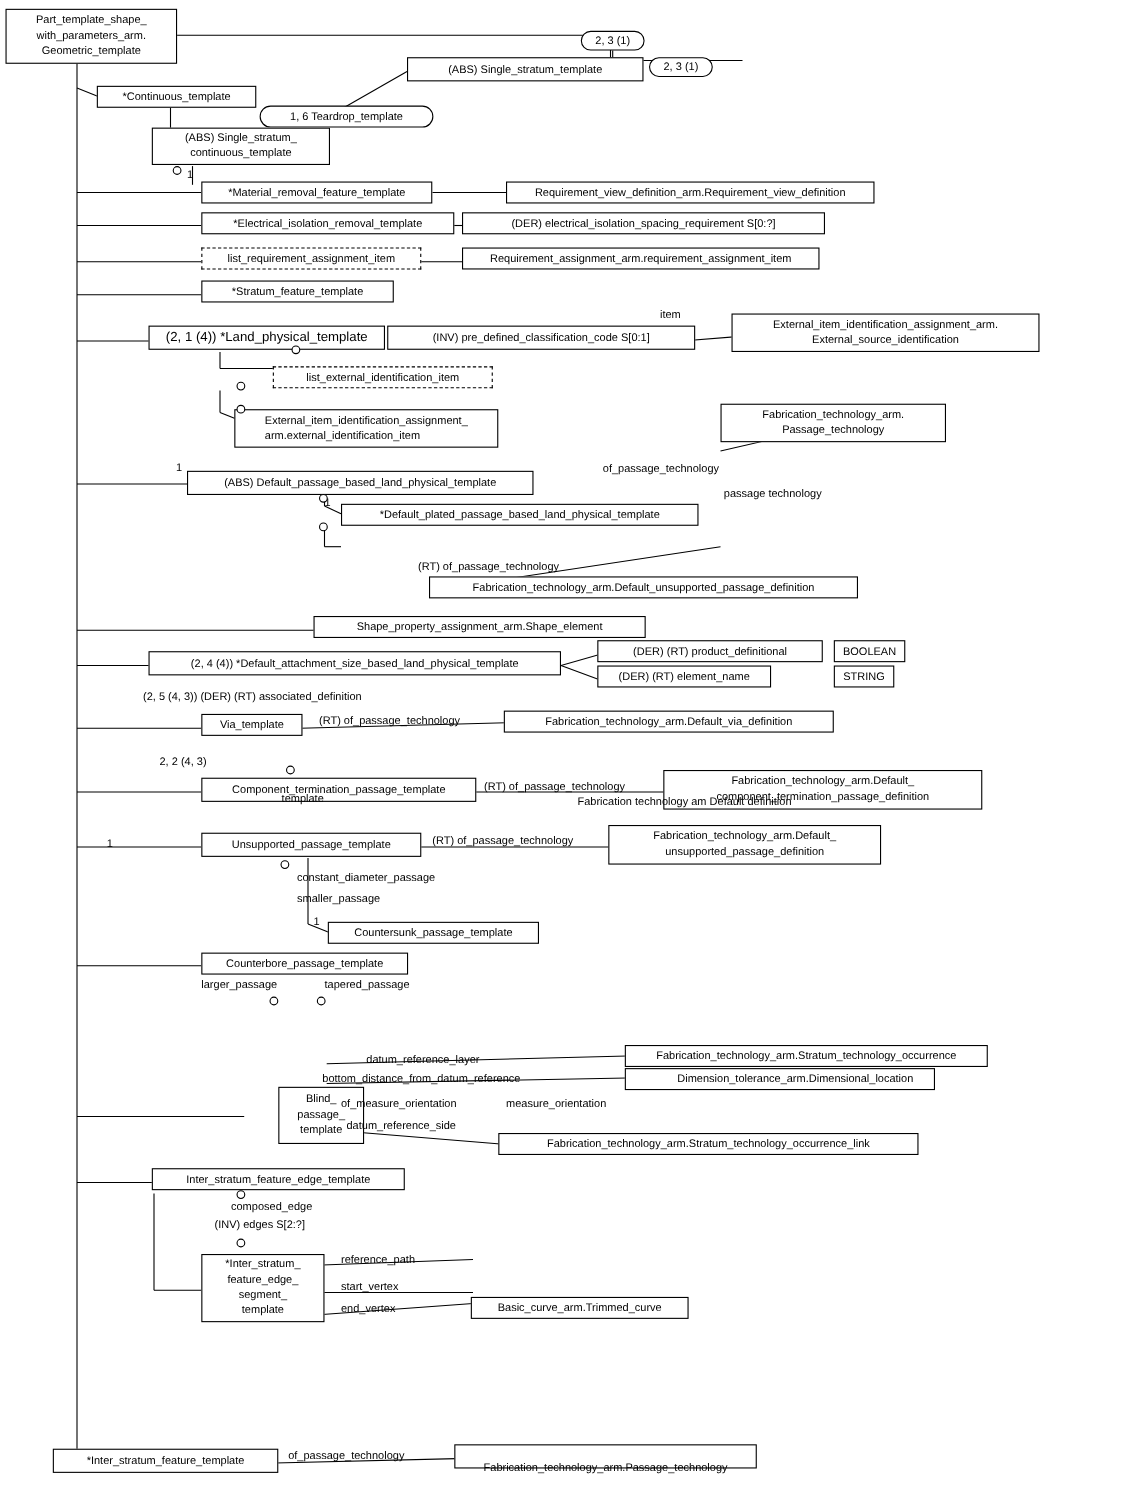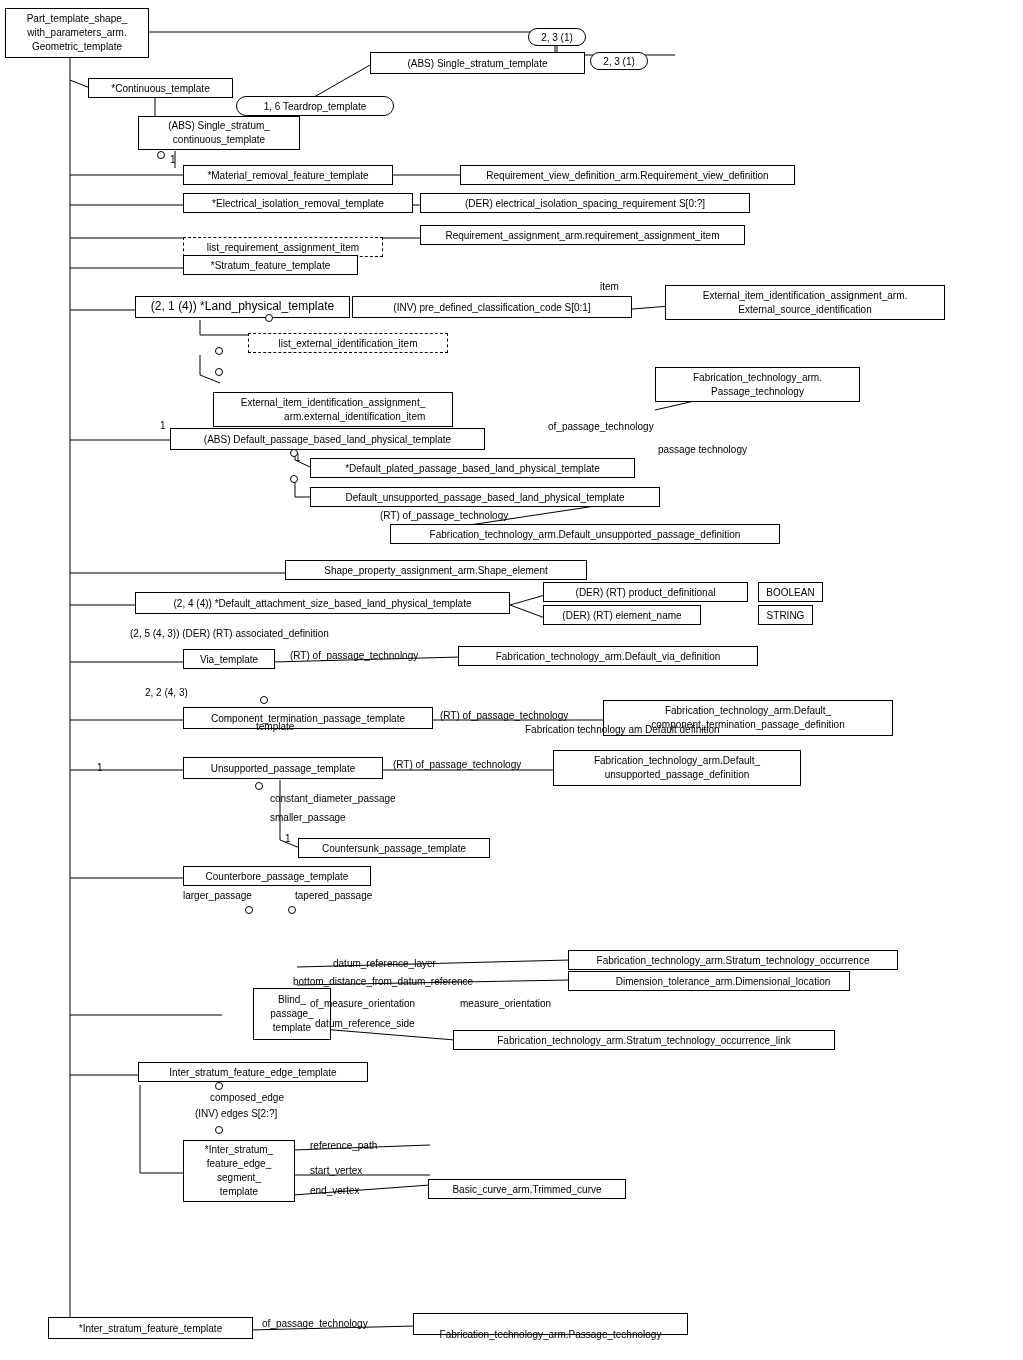--- a/index.html
+++ b/index.html
@@ -176,21 +176,21 @@
     <line x1="293" y1="1195" x2="430" y2="1185"></line>
 
     <line x1="70" y1="1330" x2="50" y2="1330"></line>
     <line x1="250" y1="1330" x2="415" y2="1326"></line>
 
     <line x1="295" y1="108" x2="370" y2="65"></line>
 
     <line x1="557" y1="46" x2="557" y2="55"></line>
   </svg>
 
-  <div class="box" style="left:5px; top:8px; width:144px; height:50px; display:flex; align-items:center; justify-content:center; text-align:center; font-size:10px; line-height:1.4;">
+  <div class="box" style="left:5px; top:8px; width:156px; height:50px; display:flex; align-items:center; justify-content:center; text-align:center; font-size:10px; line-height:1.4;">
     <span style="white-space:pre-line;">Part_template_shape_
 with_parameters_arm.
 Geometric_template</span>
   </div>
 
   <div class="box-rounded" style="left:528px; top:28px; width:58px; height:18px; display:flex; align-items:center; justify-content:center;">
     <span style="font-size:10px;">2, 3 (1)</span>
   </div>
 
   <div class="box" style="left:370px; top:52px; width:215px; height:22px; display:flex; align-items:center; justify-content:center;">
@@ -227,21 +227,21 @@
   </div>
 
   <div class="box" style="left:183px; top:193px; width:230px; height:20px; display:flex; align-items:flex-end; justify-content:center;">
     <span style="font-size:10px;">*Electrical_isolation_removal_template</span>
   </div>
 
   <div class="box" style="left:420px; top:193px; width:330px; height:20px; display:flex; align-items:center; justify-content:center;">
     <span style="font-size:10px;">(DER) electrical_isolation_spacing_requirement S[0:?]</span>
   </div>
 
-  <div class="box-dashed" style="left:183px; top:225px; width:200px; height:20px; display:flex; align-items:flex-end; justify-content:center;margin-top:12px;">
+  <div class="box-dashed" style="left:183px; top:225px; width:200px; height:20px; display:flex; align-items:flex-end; justify-content:center;">
     <span style="font-size:10px;">list_requirement_assignment_item</span>
   </div>
 
   <div class="box" style="left:420px; top:225px; width:325px; height:20px; display:flex; align-items:center; justify-content:center;">
     <span style="font-size:10px;">Requirement_assignment_arm.requirement_assignment_item</span>
   </div>
 
   <div class="box" style="left:183px; top:255px; width:175px; height:20px; display:flex; align-items:center; justify-content:center;">
     <span style="font-size:10px;">*Stratum_feature_template</span>
   </div>
@@ -260,21 +260,21 @@
 
   <div class="box" style="left:665px; top:285px; width:280px; height:35px; display:flex; align-items:center; justify-content:center; text-align:center; line-height:1.4;">
     <span style="font-size:10px; white-space:pre-line;">External_item_identification_assignment_arm.
 External_source_identification</span>
   </div>
 
   <div class="box-dashed" style="left:248px; top:333px; width:200px; height:20px; display:flex; align-items:center; justify-content:center;">
     <span style="font-size:10px;">list_external_identification_item</span>
   </div>
 
-  <div class="box" style="left:213px; top:372px; width:240px; height:35px; display:flex; align-items:center; justify-content:center; text-align:right; line-height:1.4;margin-top:20px;">
+  <div class="box" style="left:213px; top:372px; width:240px; height:35px; display:flex; align-items:center; justify-content:center; text-align:left; line-height:1.4;">
     <span style="font-size:10px; white-space:pre-line;">External_item_identification_assignment_
 arm.external_identification_item</span>
   </div>
 
   <div class="box" style="left:655px; top:367px; width:205px; height:35px; display:flex; align-items:center; justify-content:center; text-align:center; line-height:1.4;">
     <span style="font-size:10px; white-space:pre-line;">Fabrication_technology_arm.
 Passage_technology</span>
   </div>
 
   <div class="label" style="left:548px; top:421px;">
@@ -290,23 +290,20 @@
   </div>
 
   <div class="label" style="left:295px; top:452px;">
     <span>1</span>
   </div>
 
   <div class="box" style="left:310px; top:458px; width:325px; height:20px; display:flex; align-items:center; justify-content:center;">
     <span style="font-size:10px;">*Default_plated_passage_based_land_physical_template</span>
   </div>
 
-  <div class="box" style="left:310px; top:487px; width:350px; height:20px; display:flex; align-items:center; justify-content:center;">
-    <span style="font-size:10px;">Default_unsupported_passage_based_land_physical_template</span>
-  </div>
 
   <div class="label" style="left:380px; top:510px;">
     <span>(RT) of_passage_technology</span>
   </div>
 
   <div class="box" style="left:390px; top:524px; width:390px; height:20px; display:flex; align-items:center; justify-content:center;">
     <span style="font-size:10px;">Fabrication_technology_arm.Default_unsupported_passage_definition</span>
   </div>
 
   <div class="box" style="left:285px; top:560px; width:302px; height:20px; display:flex; align-items:center; justify-content:center;">

